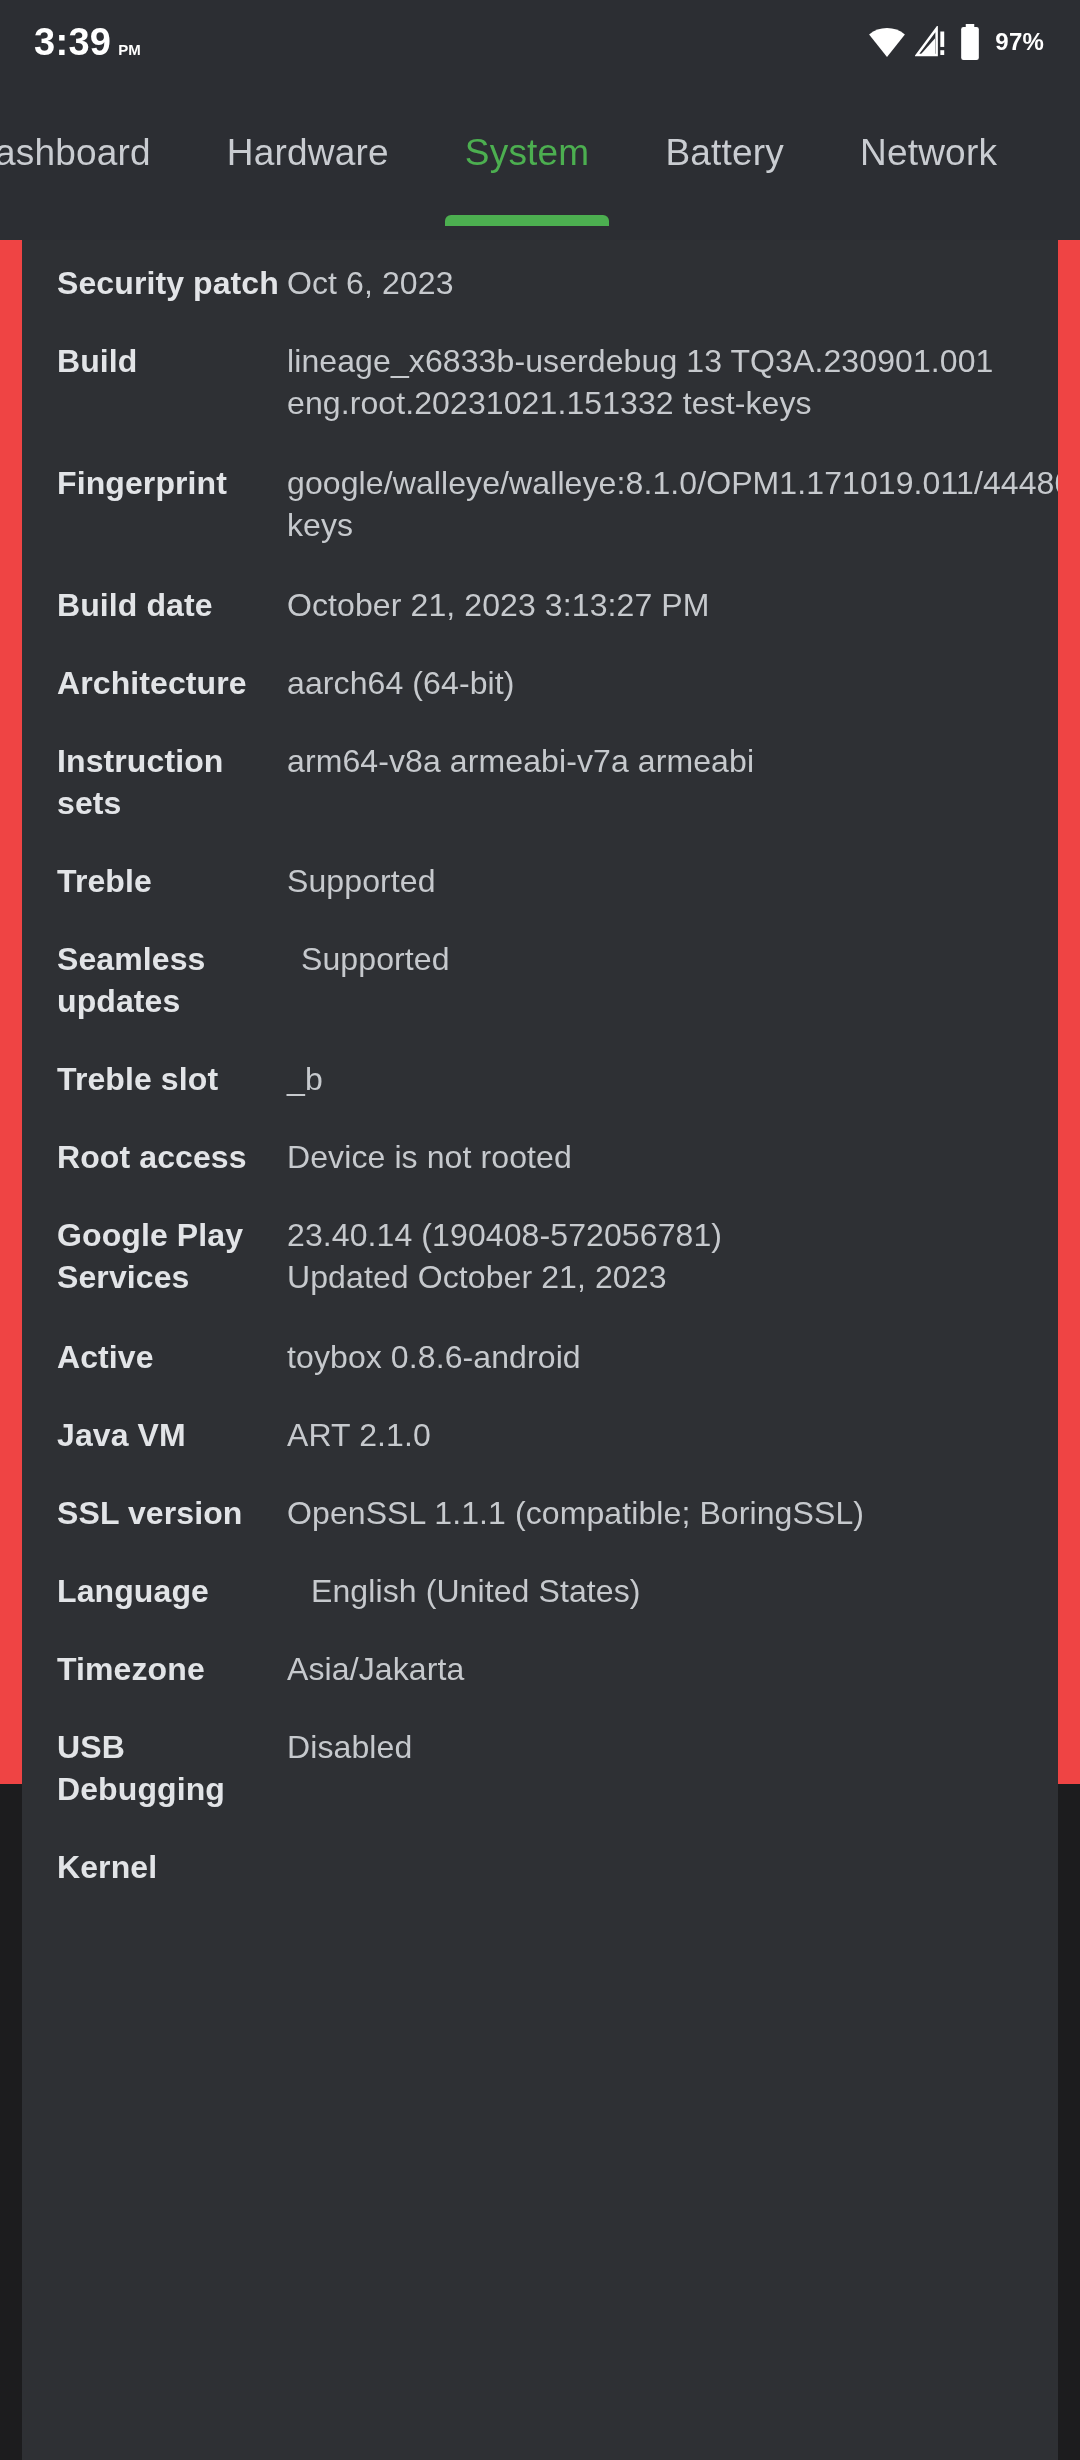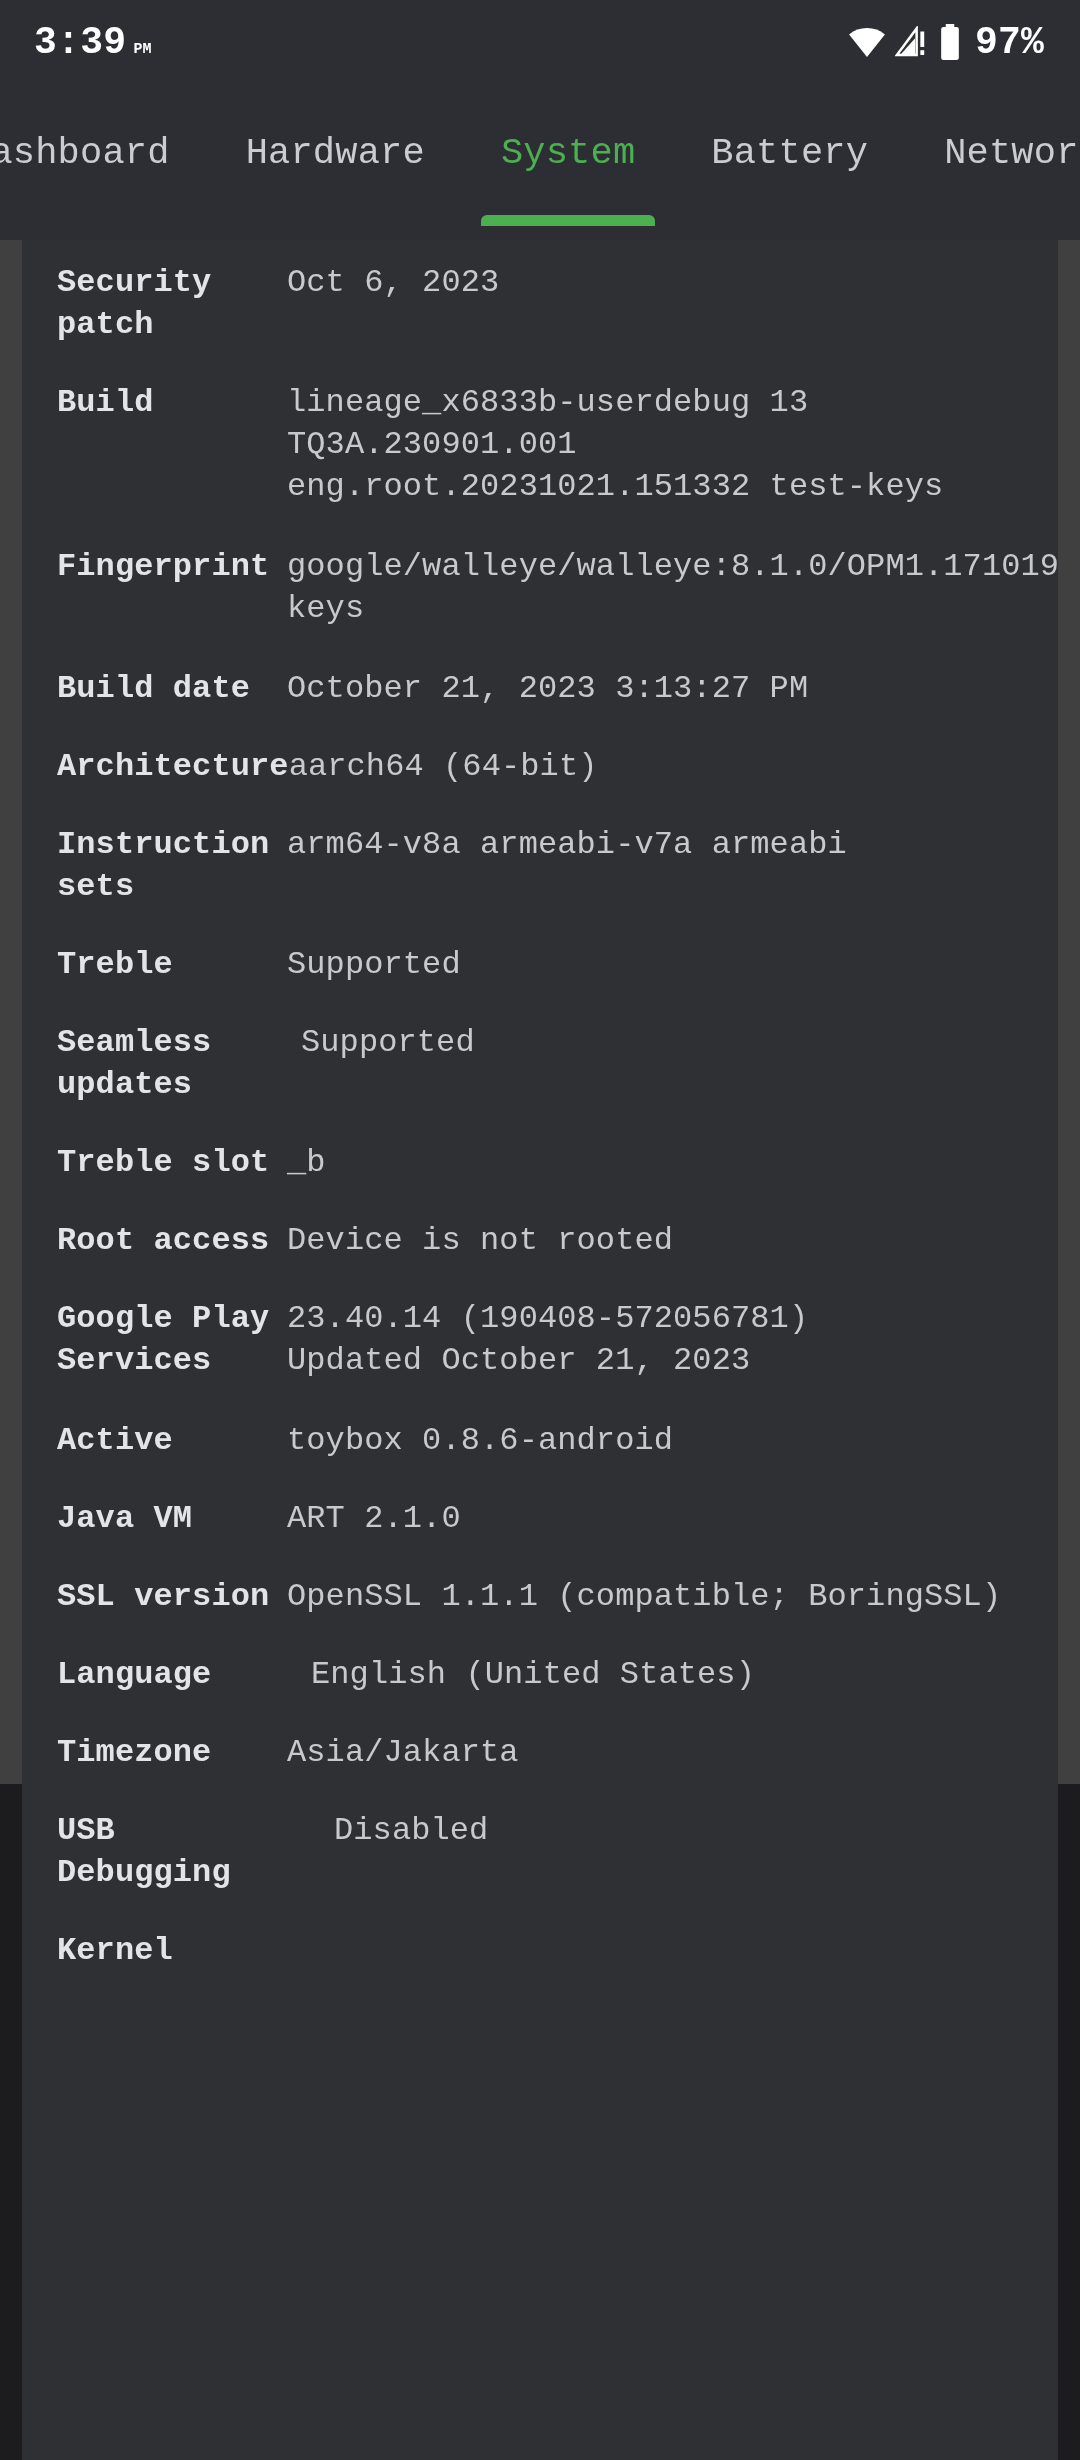--- a/index.html
+++ b/index.html
@@ -5,22 +5,21 @@
   * { margin:0; padding:0; box-sizing:border-box; }
   html, body {
     width:1080px; height:2460px;
     background:#1c1c1e;
     font-family:"Liberation Sans", sans-serif;
     overflow:hidden;
   }
   #screen {
     position:relative;
     width:1080px; height:1784px;
-    background:#404040;
-    font-family:Liberation Mono, monospace;
+    background:#ef4444;
   }
 
   
   #statusbar {
     position:absolute; top:0; left:0;
     width:1080px; height:84px;
     background:#2c2e33;
     display:flex; align-items:center;
     padding:0 36px 0 34px;
   }
@@ -29,21 +28,21 @@
     color:#ffffff;
   }
   #clock .hm { font-size:38px; font-weight:700; letter-spacing:0.3px; }
   #clock .ampm { font-size:15px; font-weight:700; }
   #status-icons {
     margin-left:auto;
     display:flex; align-items:center; gap:9px;
   }
   #status-icons svg { display:block; }
   #battery-pct {
-    color:#ffffff; font-size:38px; font-weight:700;
+    color:#ffffff; font-size:24px; font-weight:700;
     margin-left:4px; letter-spacing:0.2px;
   }
 
   
   #tabbar {
     position:absolute; top:84px; left:0;
     width:1080px; height:156px;
     background:#2c2e33;
     overflow:hidden;
   }
@@ -227,21 +226,21 @@
         <div class="value">OpenSSL 1.1.1 (compatible; BoringSSL)</div>
       </div>
       <div class="row" style="padding-top: 18px; padding-bottom: 18px; gap: 24px;">
         <div class="label">Language</div>
         <div class="value">English (United States)</div>
       </div>
       <div class="row" style="padding-top: 18px; padding-bottom: 18px;">
         <div class="label">Timezone</div>
         <div class="value">Asia/Jakarta</div>
       </div>
-      <div class="row" style="padding-top: 18px; padding-bottom: 18px; gap: 47px;">
+      <div class="row" style="padding-top: 18px; padding-bottom: 18px;">
         <div class="label">USB Debugging</div>
         <div class="value">Disabled</div>
       </div>
       <div class="row" style="padding-top: 18px; padding-bottom: 18px;">
         <div class="label">Kernel</div>
         <div class="value"></div>
       </div>
     </div>
 
 </div>

